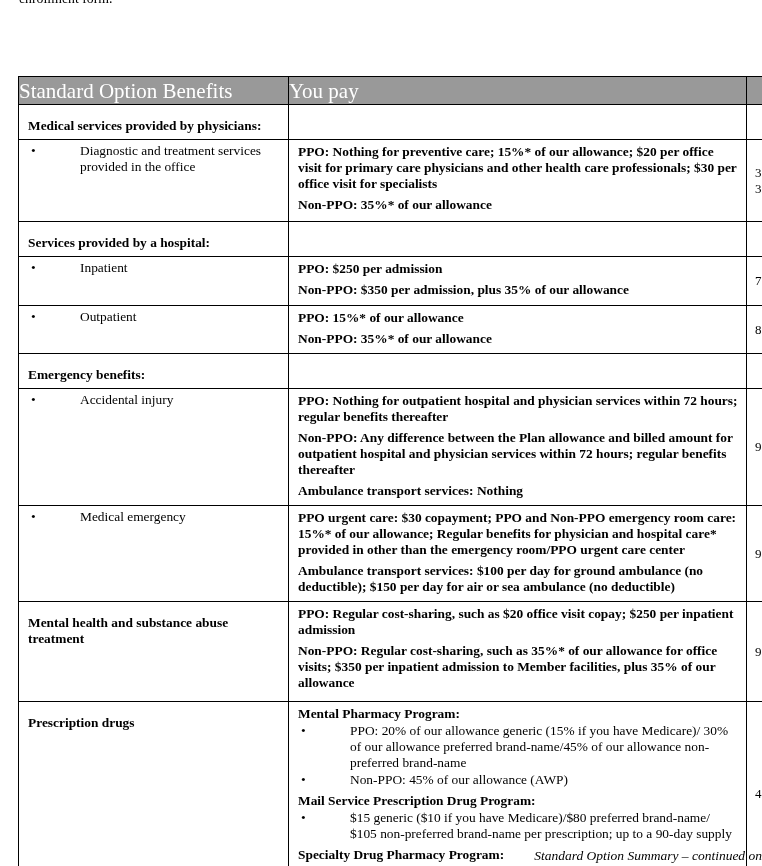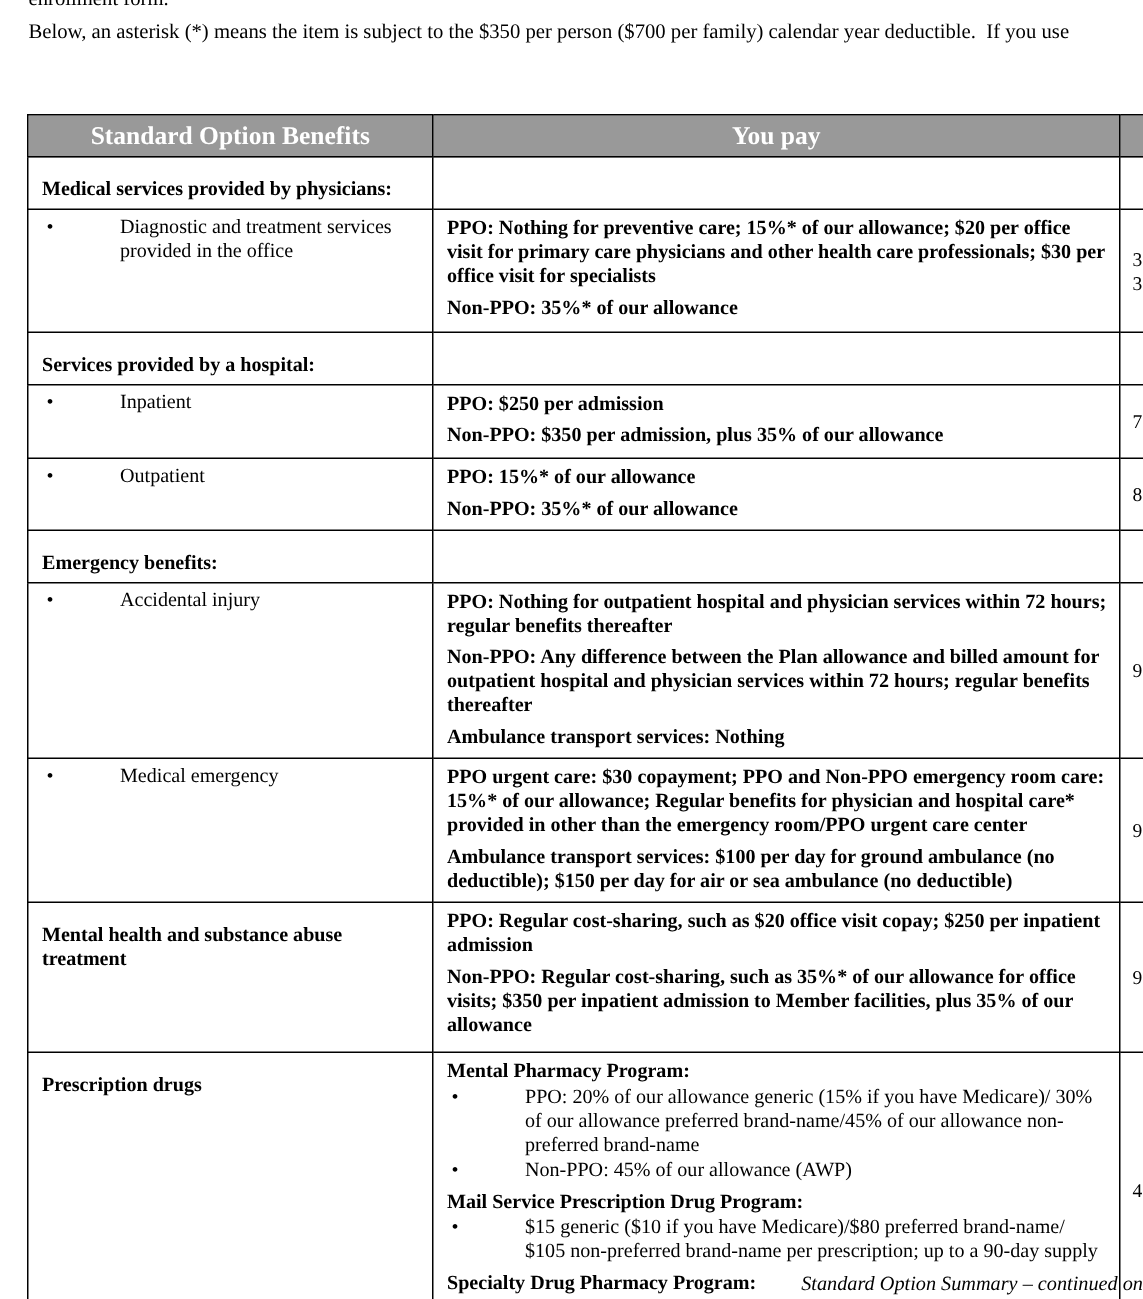--- a/index.html
+++ b/index.html
@@ -11,22 +11,22 @@
   .cutline{position:absolute;top:-9px;left:19px;font-size:13.8px;white-space:pre;}
   .intro{position:absolute;top:12px;left:19px;font-size:13.8px;line-height:17.6px;}
   .intro div{white-space:pre;}
   table.benefits{
     position:absolute;top:76px;left:18px;
     border-collapse:collapse;table-layout:fixed;width:802px;
     font-size:13.4px;line-height:16px;
   }
   col.c1{width:270px}col.c2{width:458px}col.c3{width:74px}
   th{
-    background:#999999;color:#ffffff;font-weight:bold;font-size:17px;
-    border:1px solid #000;height:27px;text-align:center;padding:0;
+    background:#999999;color:#ffffff;font-weight:normal;font-size:21px;
+    border:1px solid #000;height:27px;text-align:left;padding:0;
   }
   td{border:1px solid #000;vertical-align:top;padding:3px 8px 5px 9px;}
   td.c3{vertical-align:middle;padding:2px 2px 2px 8px;font-size:13px;}
   tbody tr:nth-child(1){height:26px}
   tbody tr:nth-child(2){height:82px}
   tbody tr:nth-child(3){height:26px}
   tbody tr:nth-child(4){height:49px}
   tbody tr:nth-child(5){height:47px}
   tbody tr:nth-child(6){height:26px}
   tbody tr:nth-child(7){height:115px}
@@ -44,21 +44,20 @@
     position:absolute;top:848px;right:0px;
     font-style:italic;font-size:13.5px;white-space:nowrap;
   }
 </style>
 </head>
 <body>
 
 <div class="cutline">enrollment form.</div>
 
 <div class="intro">
-  <div>Below, an asterisk (*) means the item is subject to the $350 per person ($700 per family) calendar year deductible.  If you use</div>
 </div>
 
 <table class="benefits">
   <colgroup>
       <col class="c1">
       <col class="c2">
       <col class="c3">
     </colgroup>
   <thead>
     <tr>

